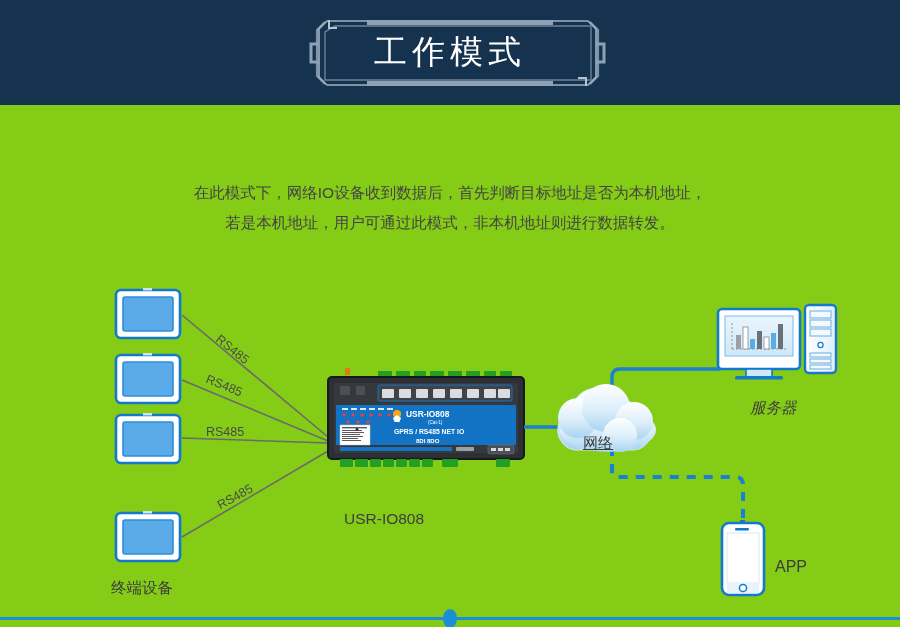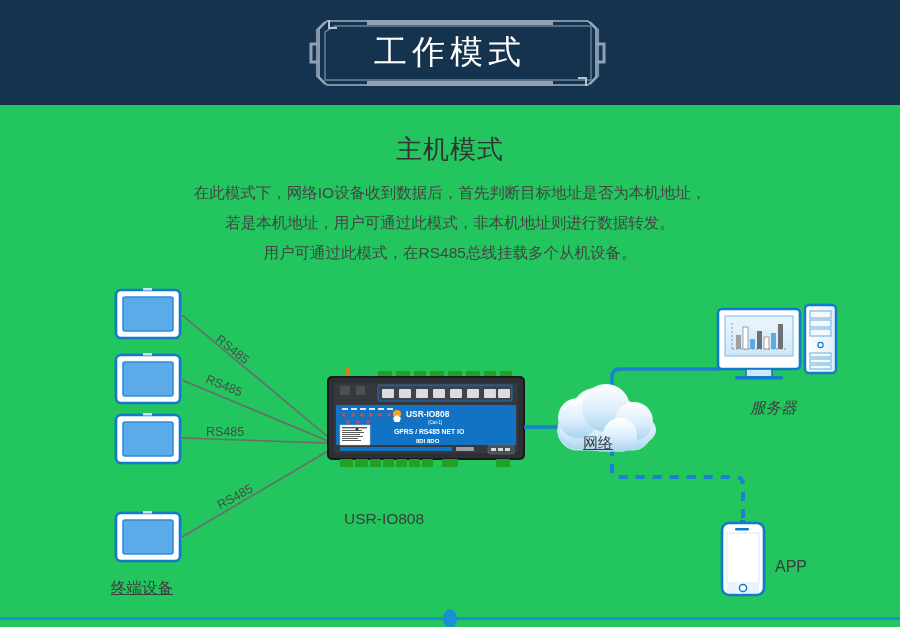--- a/index.html
+++ b/index.html
@@ -2,21 +2,21 @@
 <html><head>
 <meta charset="utf-8">
 <style>
   * { box-sizing: border-box; margin: 0; padding: 0; }
   html, body {
     width: 900px; height: 627px;
     font-family: "Liberation Sans", "DejaVu Sans", sans-serif;
     background: #ffffff;
     overflow: hidden;
   }
-  #page { position: relative; width: 900px; height: 627px; background:#22c55e; }
+  #page { position: relative; width: 900px; height: 627px; background:#84cc16; }
 
   
   .banner {
     position: absolute; left:0; top:0; width:900px; height:105px;
     background:#15334f;
   }
   .banner-frame {
     position:absolute; left:305px; top:14px; width:305px; height:78px;
   }
   .banner-title {
@@ -39,21 +39,21 @@
   }
   .para div { white-space:nowrap; }
 
   
   .diagram { position:absolute; left:0; top:275px; width:900px; height:330px; }
   .diagram svg { display:block; }
 
   .lbl {
     position:absolute; font-size:14.5px; color:#3d3d3d; white-space:nowrap;
   }
-  .lbl-term  { left:111px; top:578px; font-size:15.5px;text-decoration:underline; }
+  .lbl-term  { left:111px; top:578px; font-size:15.5px; }
   .lbl-dev   { left:344px; top:510px; font-size:15.5px; }
   .lbl-srv   { left:750px; top:398px; font-size:15.5px;font-style:italic; }
   .lbl-app   { left:775px; top:558px; font-size:16px;text-align:center; }
   .lbl-cloud { left:583px; top:434px; font-size:15px; color:#3d3d3d;text-decoration:underline; }
 
   .rs { position:absolute; font-size:12.5px; color:#4a4a4a; white-space:nowrap;
         font-family:"Liberation Sans","DejaVu Sans",sans-serif; }
 
   
   .footrule {
@@ -83,26 +83,24 @@
 
       <path d="M14 30 L6 30 L6 48 L14 48" fill="none" stroke="#8fa2b5" stroke-width="3"></path>
       <path d="M291 30 L299 30 L299 48 L291 48" fill="none" stroke="#8fa2b5" stroke-width="3"></path>
 
       <path d="M24 6 L24 14 L32 14" fill="none" stroke="#b6c4d2" stroke-width="2"></path>
       <path d="M281 72 L281 64 L273 64" fill="none" stroke="#b6c4d2" stroke-width="2"></path>
     </svg>
     <div class="banner-title">工作模式</div>
   </div>
 
-  <div class="sec-title">主机模式</div>
 
   <div class="para">
     <div>在此模式下，网络IO设备收到数据后，首先判断目标地址是否为本机地址，</div>
     <div>若是本机地址，用户可通过此模式，非本机地址则进行数据转发。</div>
-    <div>用户可通过此模式，在RS485总线挂载多个从机设备。</div>
   </div>
 
   <div class="diagram">
     <svg width="900" height="340" viewBox="0 0 900 340">
       <defs>
         <linearGradient id="cloudg" x1="0" y1="0" x2="0" y2="1">
           <stop offset="0%" stop-color="#ffffff"></stop>
           <stop offset="55%" stop-color="#dceefb"></stop>
           <stop offset="100%" stop-color="#a8d4f0"></stop>
         </linearGradient>

